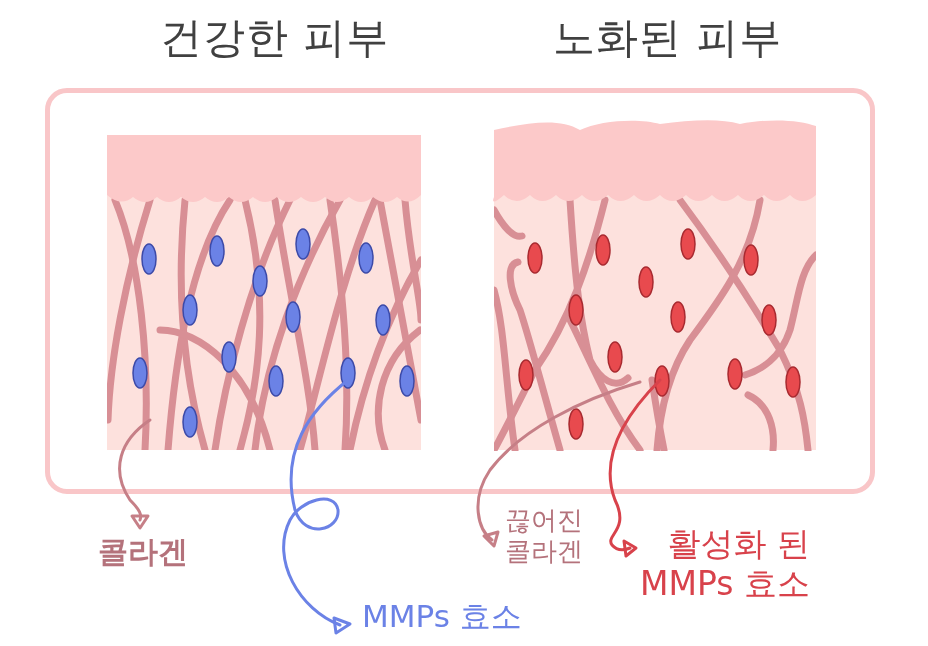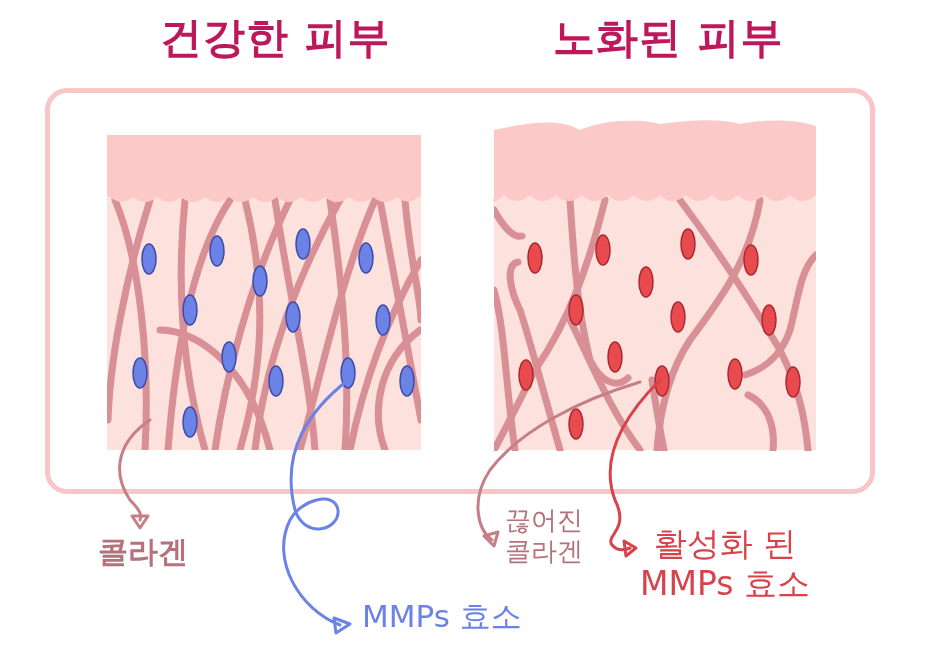--- a/index.html
+++ b/index.html
@@ -1,29 +1,29 @@
 <!DOCTYPE html>
 <html><head>
 <meta charset="utf-8">
 <style>
   html, body { margin: 0; padding: 0; background: #ffffff; }
   body { width: 928px; height: 646px; position: relative; overflow: hidden;
          font-family: "DejaVu Sans", "Liberation Sans", sans-serif; }
-  .title { position: absolute; top: 10px; font-size: 42px; font-weight: bold;
-           color: #be185d; letter-spacing: 1px; white-space: nowrap; }
+  .title { position: absolute; top: 10px; font-size: 42px; font-weight: normal;
+           color: #404040; letter-spacing: 1px; white-space: nowrap; }
   #title-left  { left: 160px; }
   #title-right { left: 553px; }
   #frame { position: absolute; left: 45px; top: 88px; width: 820px; height: 396px;
            border: 5px solid #f9c6c8; border-radius: 22px; box-sizing: content-box; }
   svg.illust { position: absolute; left: 0; top: 0; }
   .label { position: absolute; white-space: nowrap; line-height: 1.2; }
   #lbl-collagen { left: 98px; top: 534px; font-size: 30px; font-weight: bold; color: #b4727b; }
   #lbl-mmp { left: 362px; top: 598px; font-size: 31px; color: #6b82e6; }
   #lbl-broken { left: 505px; top: 505px; font-size: 26px; color: #b4727b; text-align: right; }
-  #lbl-active { left: 640px; top: 524px; font-size: 33px; color: #d8424b; text-align: center; }
+  #lbl-active { left: 640px; top: 524px; font-size: 33px; color: #d8424b; text-align: right; }
   .label span { display: block; }
 </style>
 </head>
 <body>
 
 <div id="title-left" class="title">건강한 피부</div>
 <div id="title-right" class="title">노화된 피부</div>
 
 <div id="frame"></div>
 

